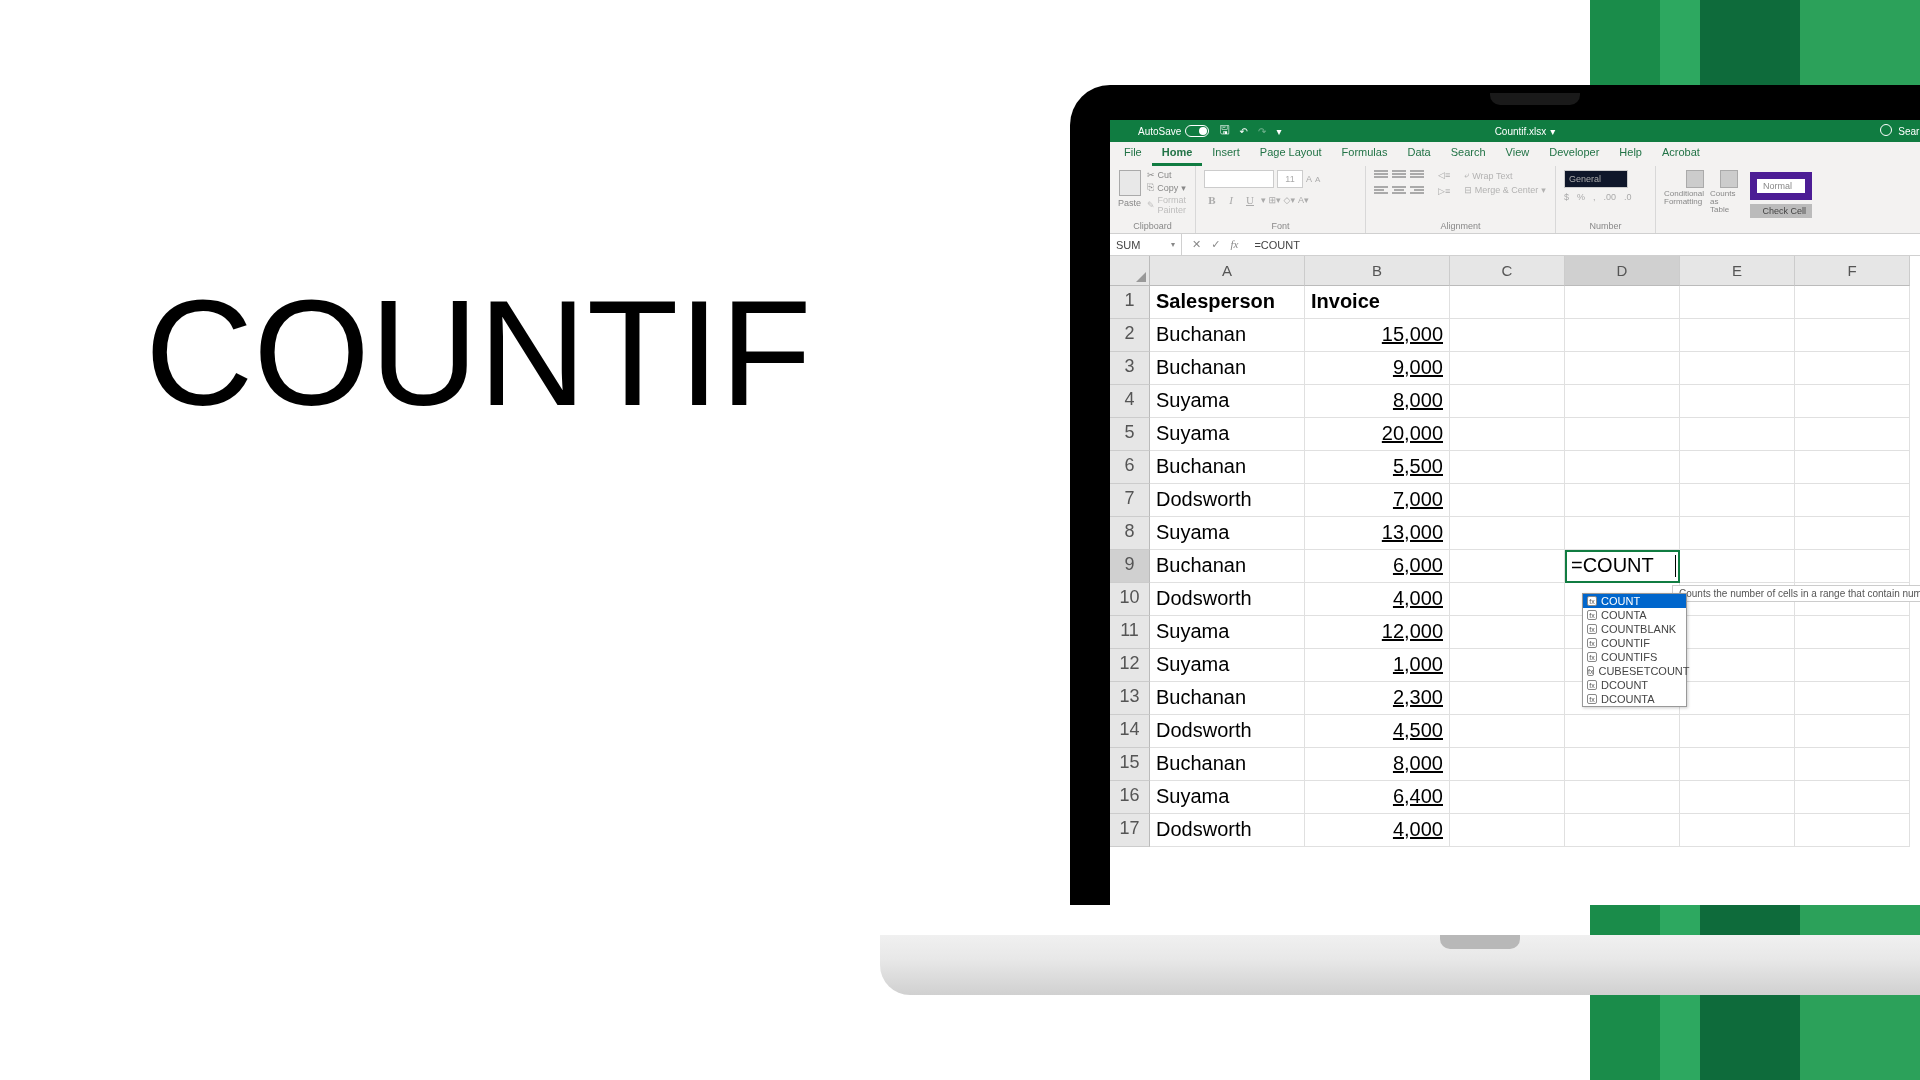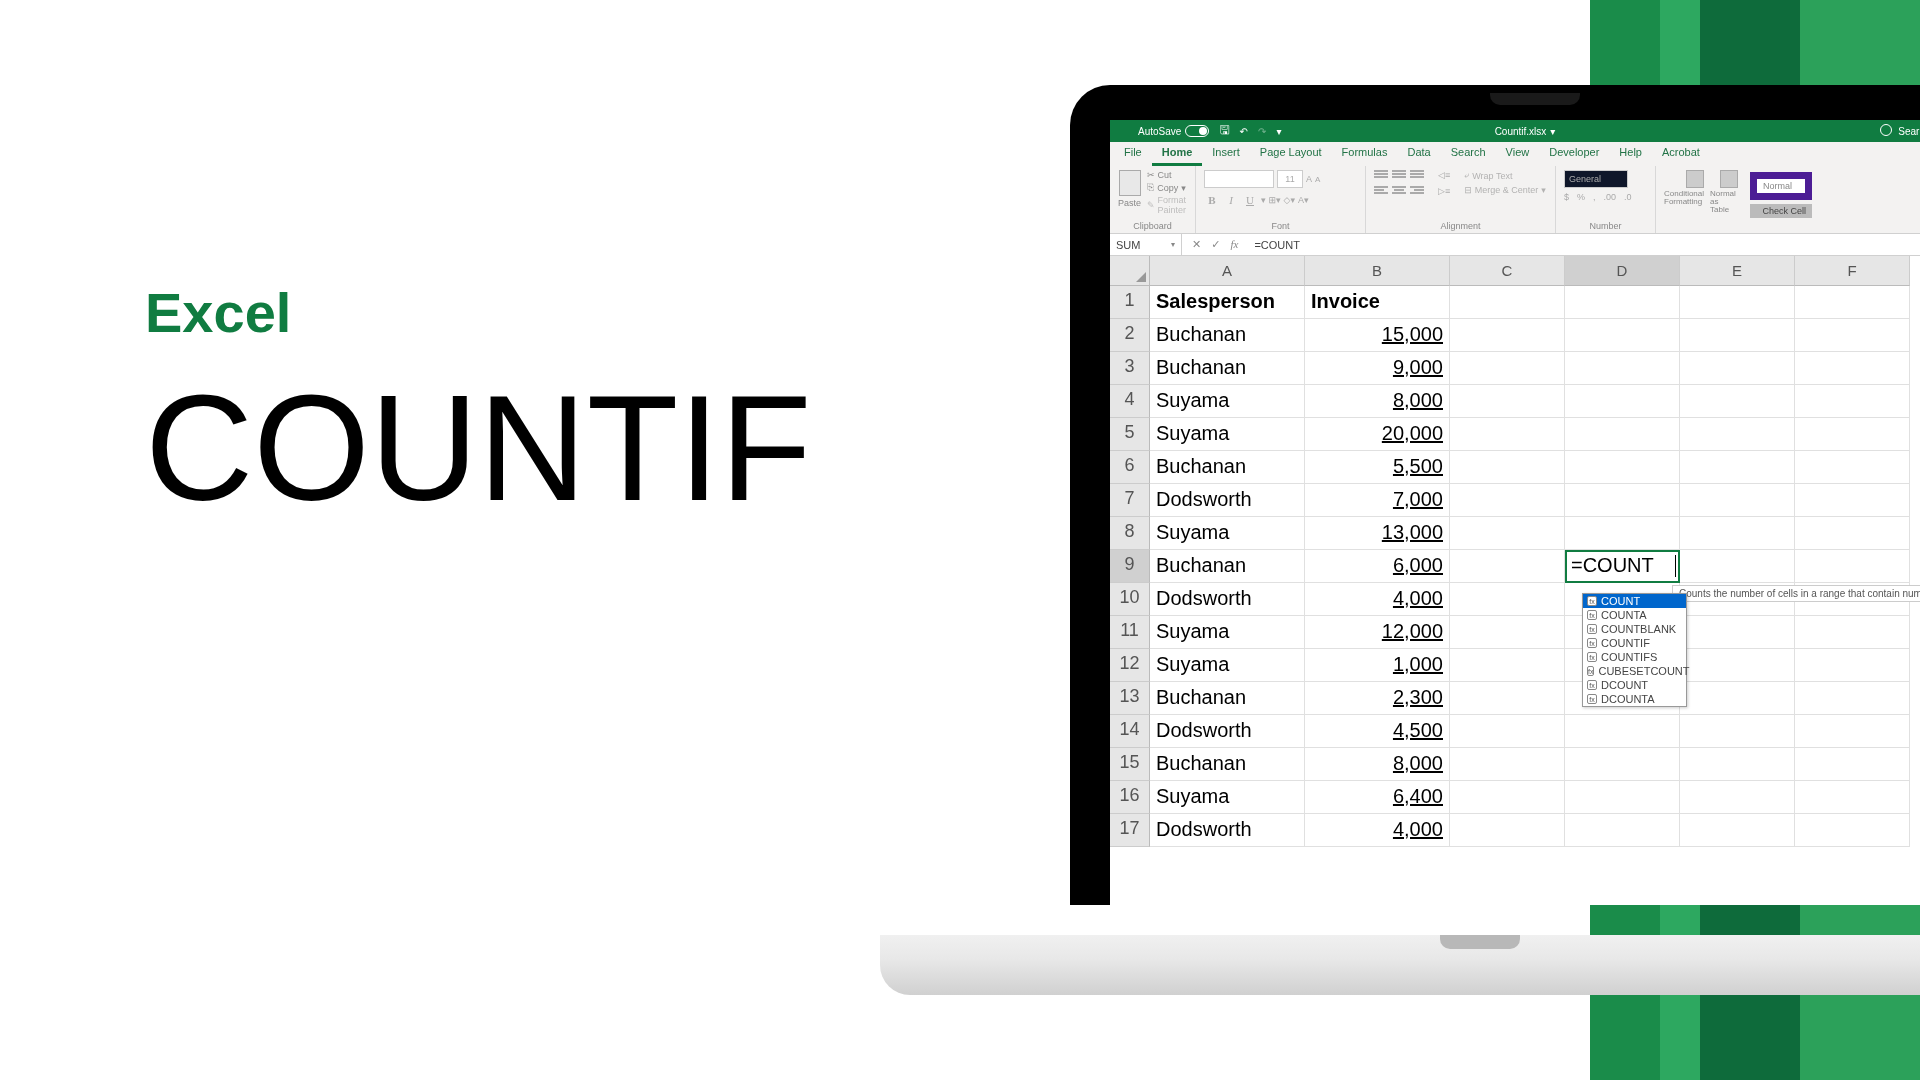--- a/index.html
+++ b/index.html
@@ -363,21 +363,20 @@
 <body>
 
 <div class="green-bars">
   <div class="g1"></div>
   <div class="g2"></div>
   <div class="g3"></div>
   <div class="g4"></div>
 </div>
 
 <div class="hero">
-  <div class="hero-brand">Excel</div>
   <div class="hero-title">
     <span>COUNTIF</span><br>
   </div>
 </div>
 
 <div class="laptop">
   <div class="laptop-screen">
     <div class="laptop-notch"></div>
 
     <div class="excel">
@@ -519,21 +518,21 @@
         </div>
 
         <div class="rib-group" style="width:90px;border-right:none">
           <div class="rib-content">
             <div class="rib-btn">
               <div class="rib-icon"></div>
               <span style="font-size:8px;line-height:1">Conditional Formatting</span>
             </div>
             <div class="rib-btn">
               <div class="rib-icon"></div>
-              <span style="font-size:8px;line-height:1">Normal as Table</span>
+              <span style="font-size:8px;line-height:1">Counts as Table</span>
             </div>
           </div>
         </div>
         <div class="rib-group" style="width:70px;border-right:none;padding:6px 4px">
           <div class="rib-stack" style="gap:4px">
             <div style="border:7px solid #4c1d95;padding:2px 6px;background:#fff">Normal</div>
             <div class="check-cell">Check Cell</div>
           </div>
         </div>
       </div>

